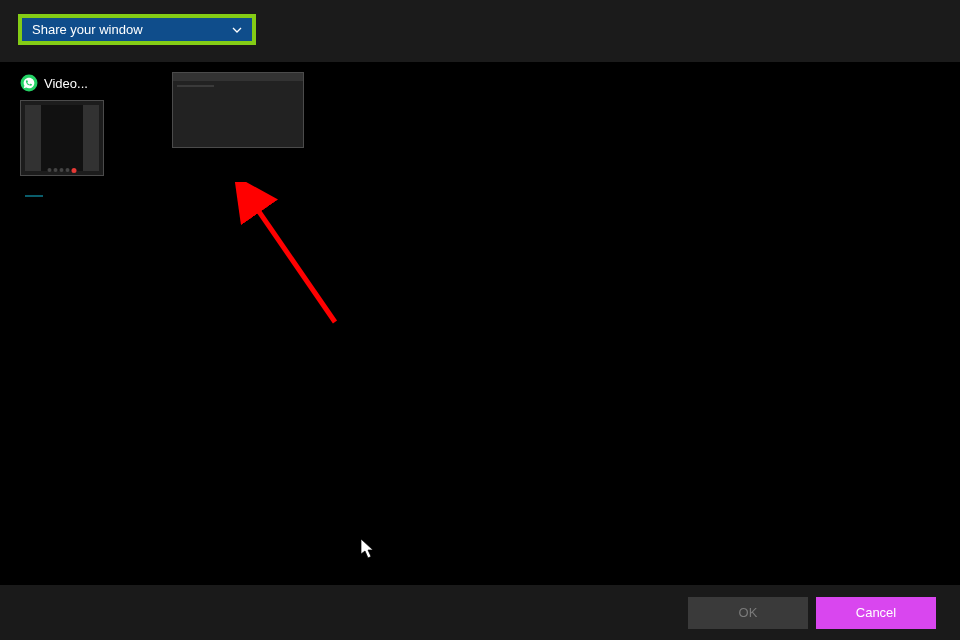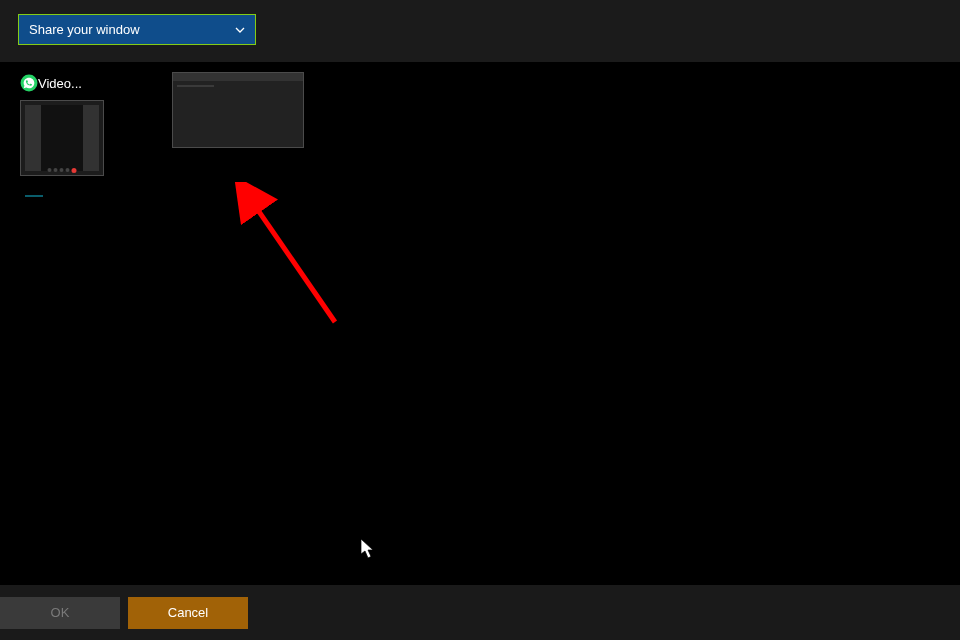--- a/index.html
+++ b/index.html
@@ -19,21 +19,21 @@
     }
     .topbar {
       background: #1b1b1b;
       height: 62px;
       padding: 14px 18px;
     }
     .dropdown {
       width: 238px;
       height: 31px;
       background: #0f4d8b;
-      border: 1px solid #84cc16;
+      border: 4px solid #84cc16;
       display: flex;
       align-items: center;
       justify-content: space-between;
       padding: 0 10px;
       cursor: pointer;
     }
     .dropdown span {
       color: #fff;
     }
     .chev {
@@ -53,20 +53,21 @@
     }
     .win-item {
       width: 132px;
       display: flex;
       flex-direction: column;
       cursor: pointer;
     }
     .win-header {
       display: flex;
       align-items: center;
+      gap: 6px;
       height: 22px;
       margin-bottom: 6px;
     }
     .win-header .icon {
       width: 18px;
       height: 18px;
       flex: 0 0 18px;
       display: flex;
       align-items: center;
       justify-content: center;
@@ -153,38 +154,39 @@
       pointer-events: none;
     }
     .footer {
       position: absolute;
       bottom: 0;
       left: 0;
       right: 0;
       height: 55px;
       background: #1a1a1a;
       display: flex;
-      align-items: center;
-      padding-right: 8px;
+      justify-content: flex-end;
+      align-items: center;
+      padding-right: 24px;
       gap: 8px;
     }
     .btn {
       width: 120px;
       height: 32px;
       display: flex;
       align-items: center;
       justify-content: center;
       cursor: pointer;
     }
     .btn.ok {
       background: #3a3a3a;
       color: #7a7a7a;
     }
     .btn.cancel {
-      background: #a16207;
+      background: #d946ef;
       color: #fff;
     }
     .blue-tick {
       position: absolute;
       left: 25px;
       top: 195px;
       width: 18px;
       height: 2px;
       background: #0a5d6b;
     }

